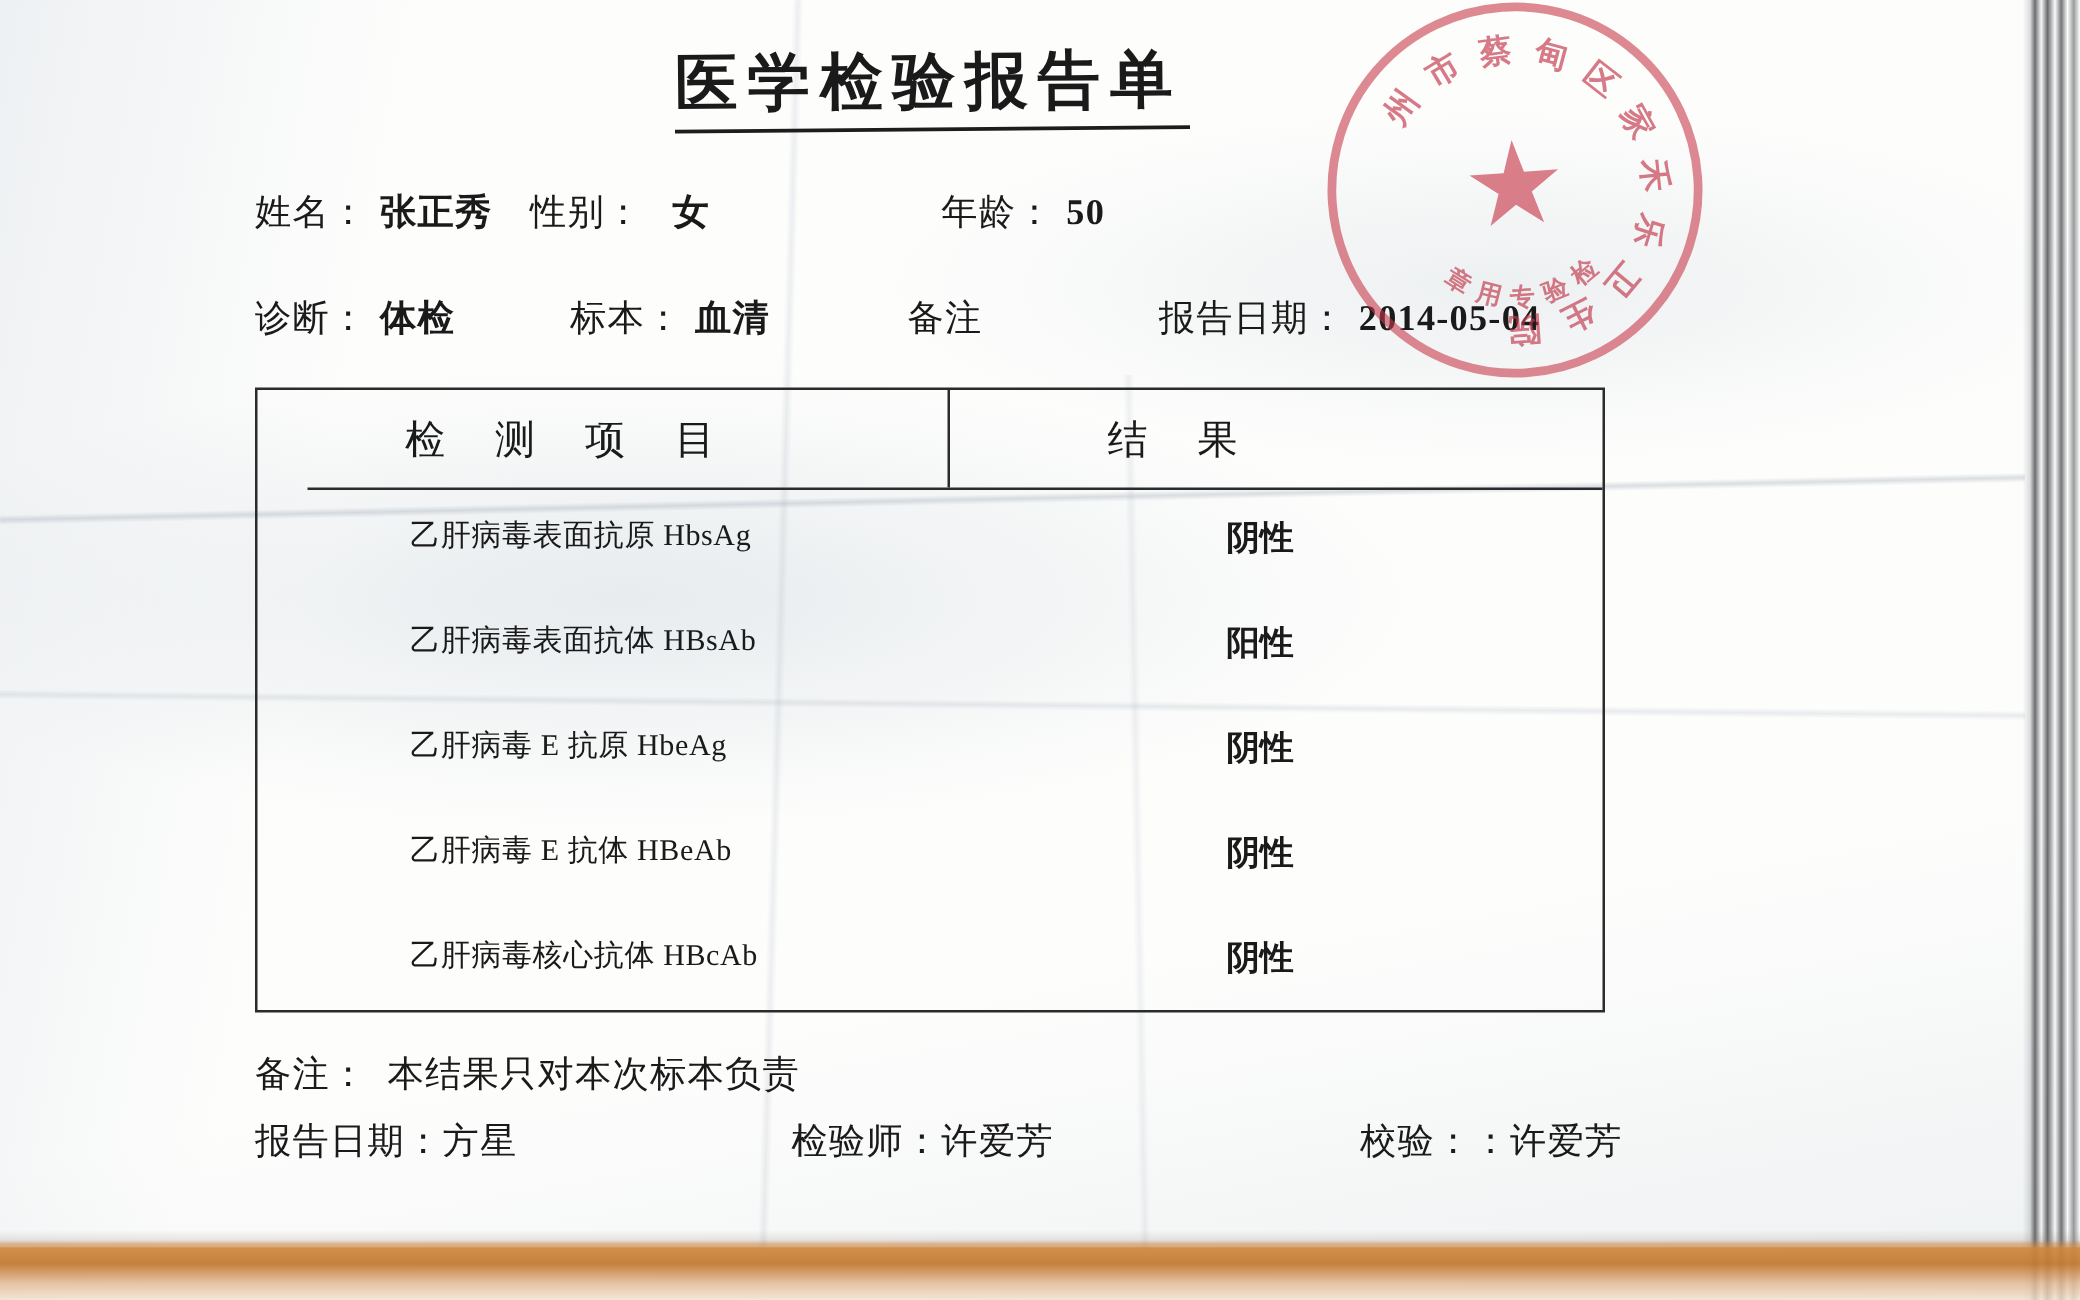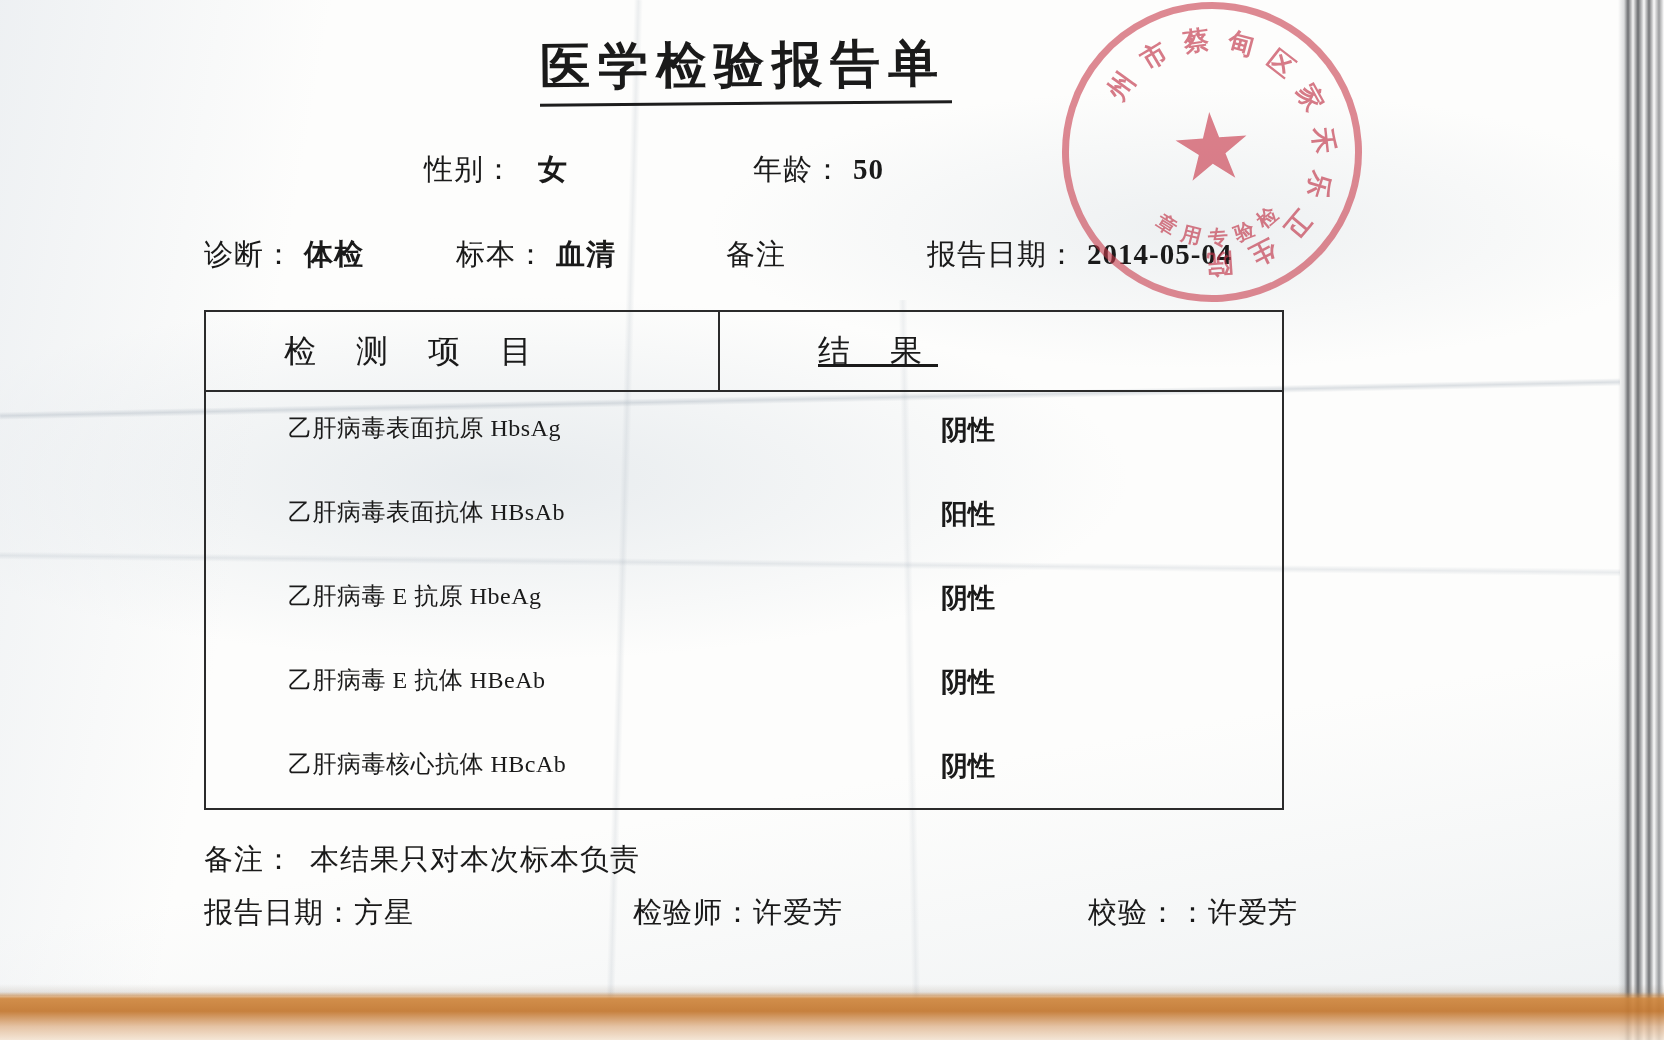--- a/index.html
+++ b/index.html
@@ -123,20 +123,21 @@
 
   
   .tbl {
     position: absolute;
     left: 204px;
     top: 310px;
     width: 1080px;
     height: 500px;
     border: 2px solid #2b2b2b;
     box-sizing: border-box;
+    padding-left: 40px;
   }
   .tbl-head {
     position: relative;
     height: 78px;
     border-bottom: 2px solid #2b2b2b;
   }
   .tbl-colsplit {
     position: absolute;
     left: 512px;
     top: 0;
@@ -145,21 +146,21 @@
     background: #2b2b2b;
   }
   .th {
     position: absolute;
     top: 18px;
     font-size: 32px;
     letter-spacing: 16px;
     font-weight: 500;
   }
   .th-item { left: 78px; }
-  .th-result { left: 612px; text-decoration: underline; }
+  .th-result { left: 640px; }
 
   .row {
     position: relative;
     height: 84px;
   }
   .cell-item {
     position: absolute;
     left: 82px;
     top: 20px;
     font-size: 24px;
@@ -254,20 +255,23 @@
   <div class="paper-bg"></div>
 
   <div class="crease" style="left:0; top:395px; width:1620px; transform:rotate(-1.2deg);"></div>
   <div class="crease" style="left:0; top:560px; width:1620px; transform:rotate(0.6deg); opacity:.6;"></div>
   <div class="crease-v" style="left:620px; top:0; height:1000px; transform:rotate(1.6deg); opacity:.55;"></div>
   <div class="crease-v" style="left:905px; top:300px; height:700px; transform:rotate(-1.1deg); opacity:.45;"></div>
 
   <div class="title">医学检验报告单</div>
   <div class="title-underline"></div>
 
+  <div class="field" style="left:204px; top:150px;">
+    <span class="lbl">姓名：</span><span class="val">张正秀</span>
+  </div>
   <div class="field" style="left:424px; top:150px;">
     <span class="lbl">性别：</span><span class="val" style="margin-left:24px;">女</span>
   </div>
   <div class="field" style="left:753px; top:150px;">
     <span class="lbl">年龄：</span><span class="val val-num">50</span>
   </div>
 
   <div class="field" style="left:204px; top:235px;">
     <span class="lbl">诊断：</span><span class="val">体检</span>
   </div>

